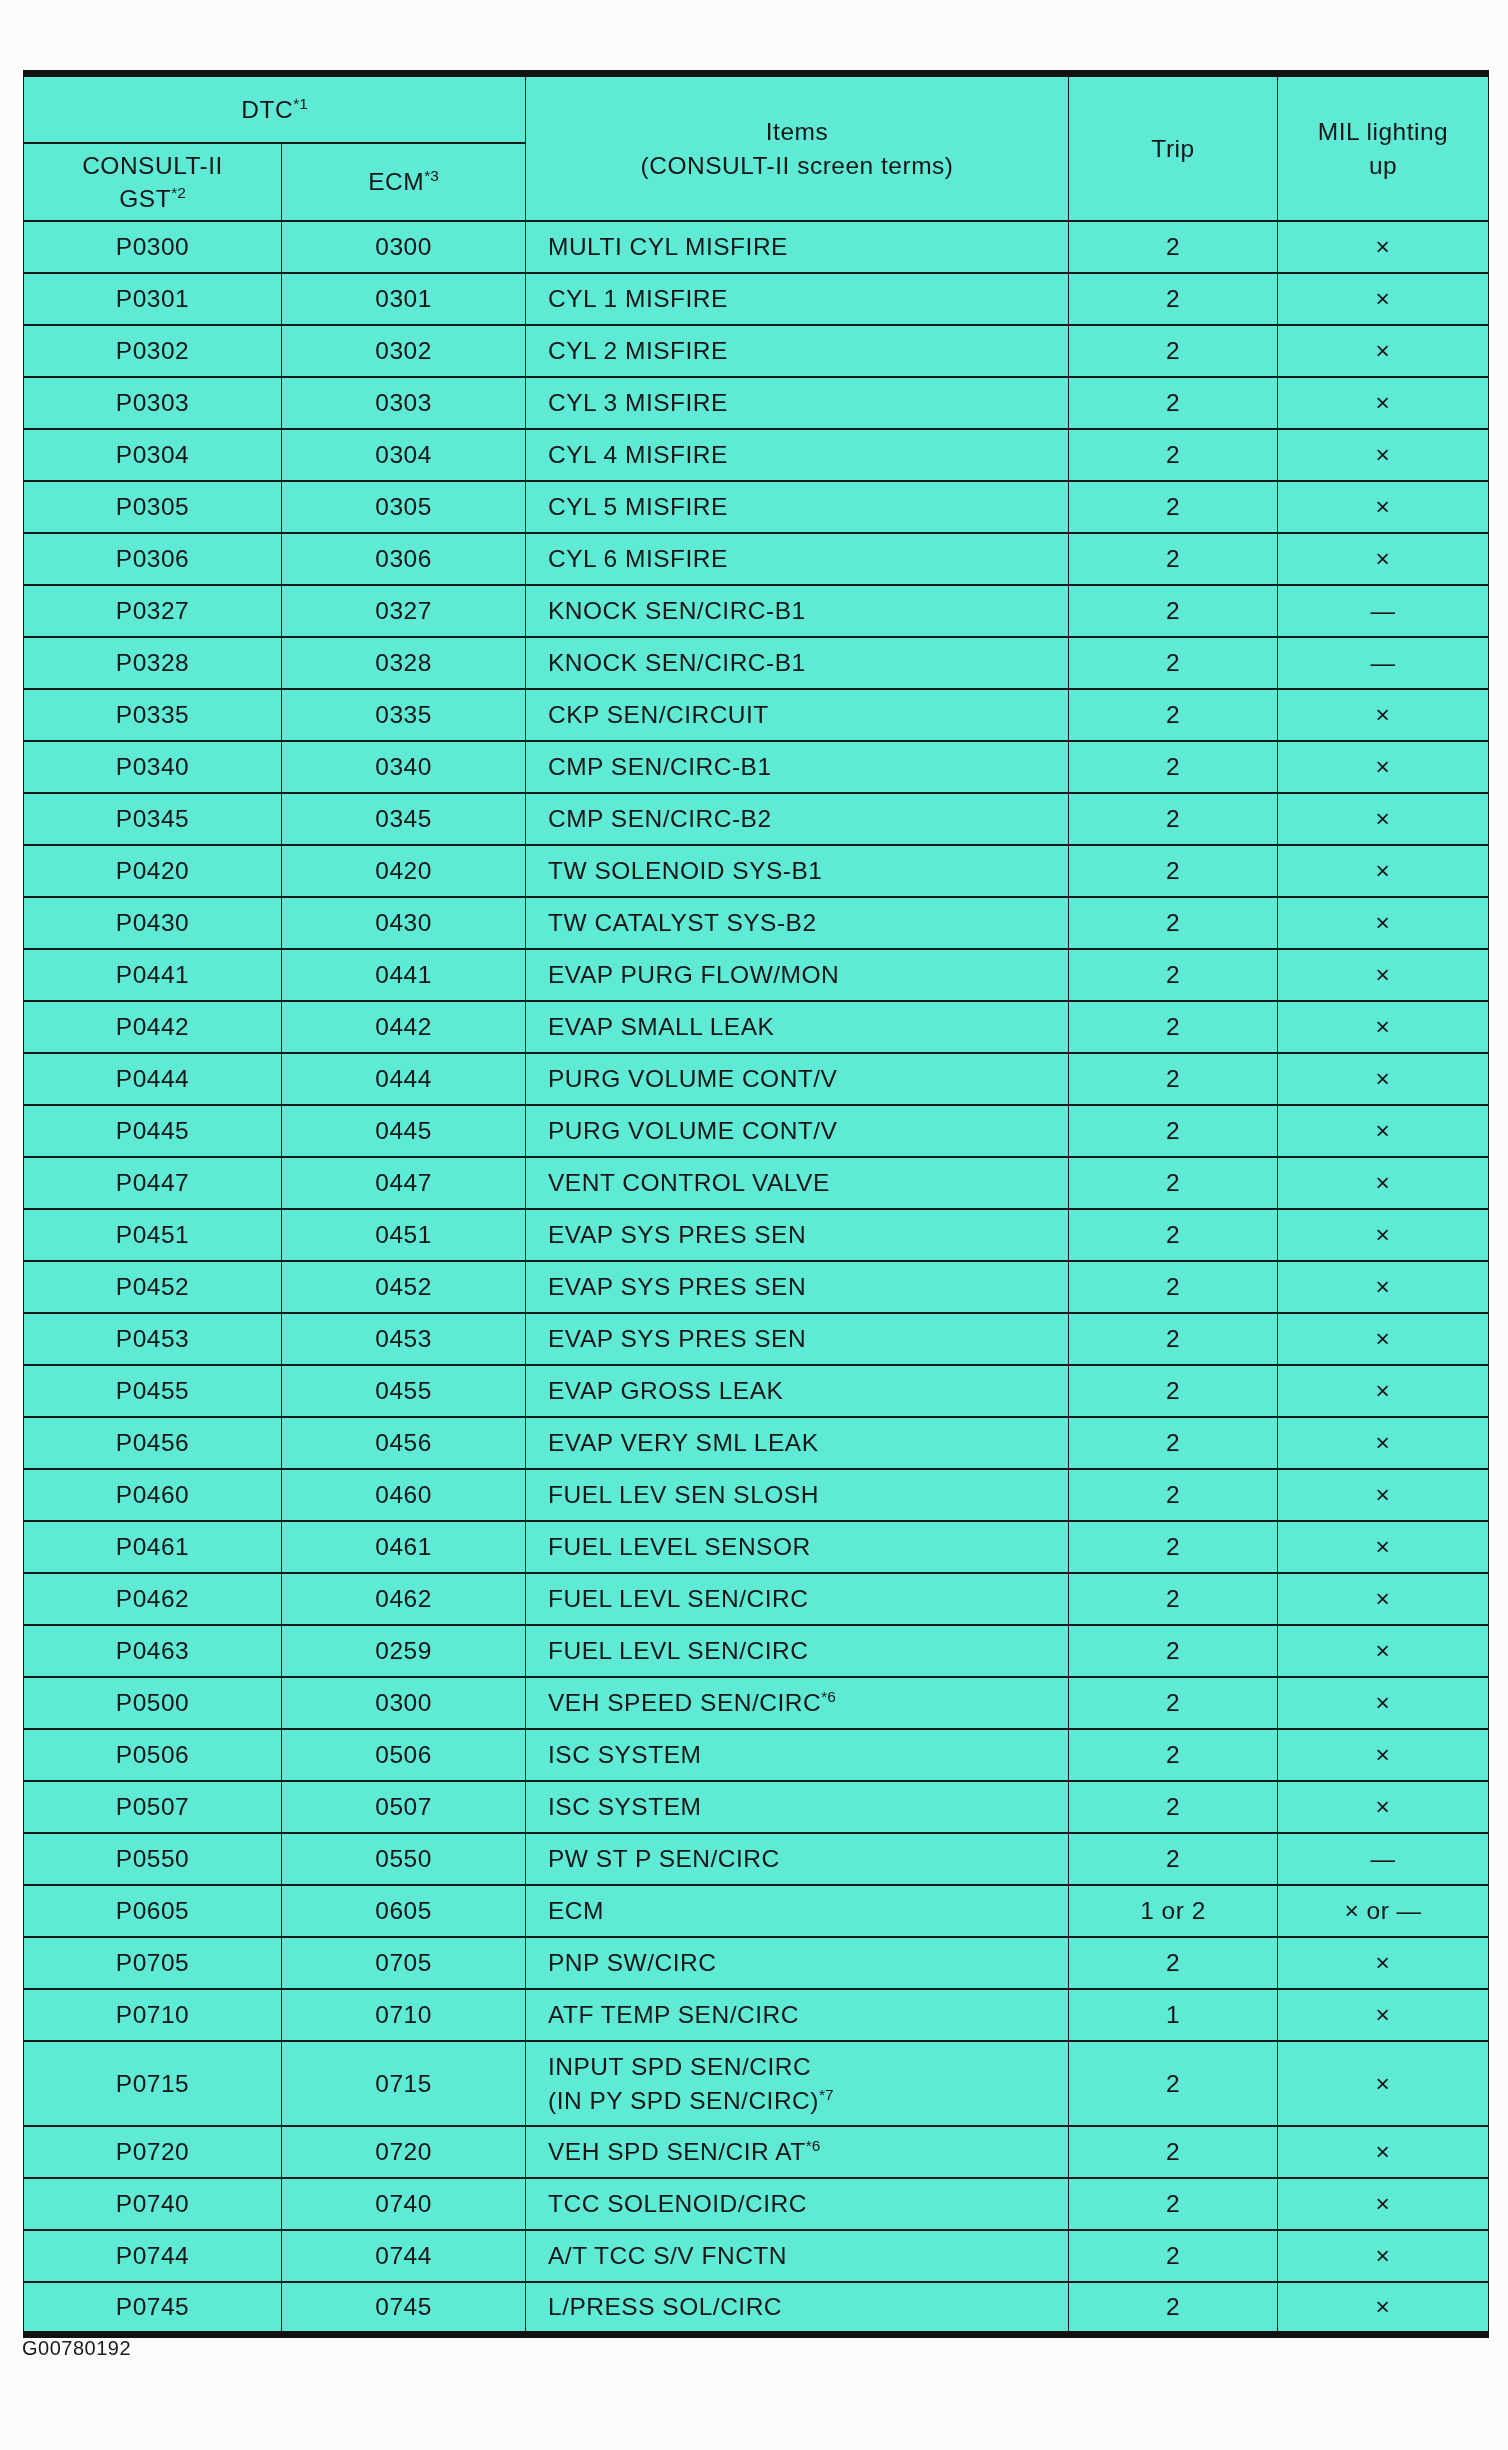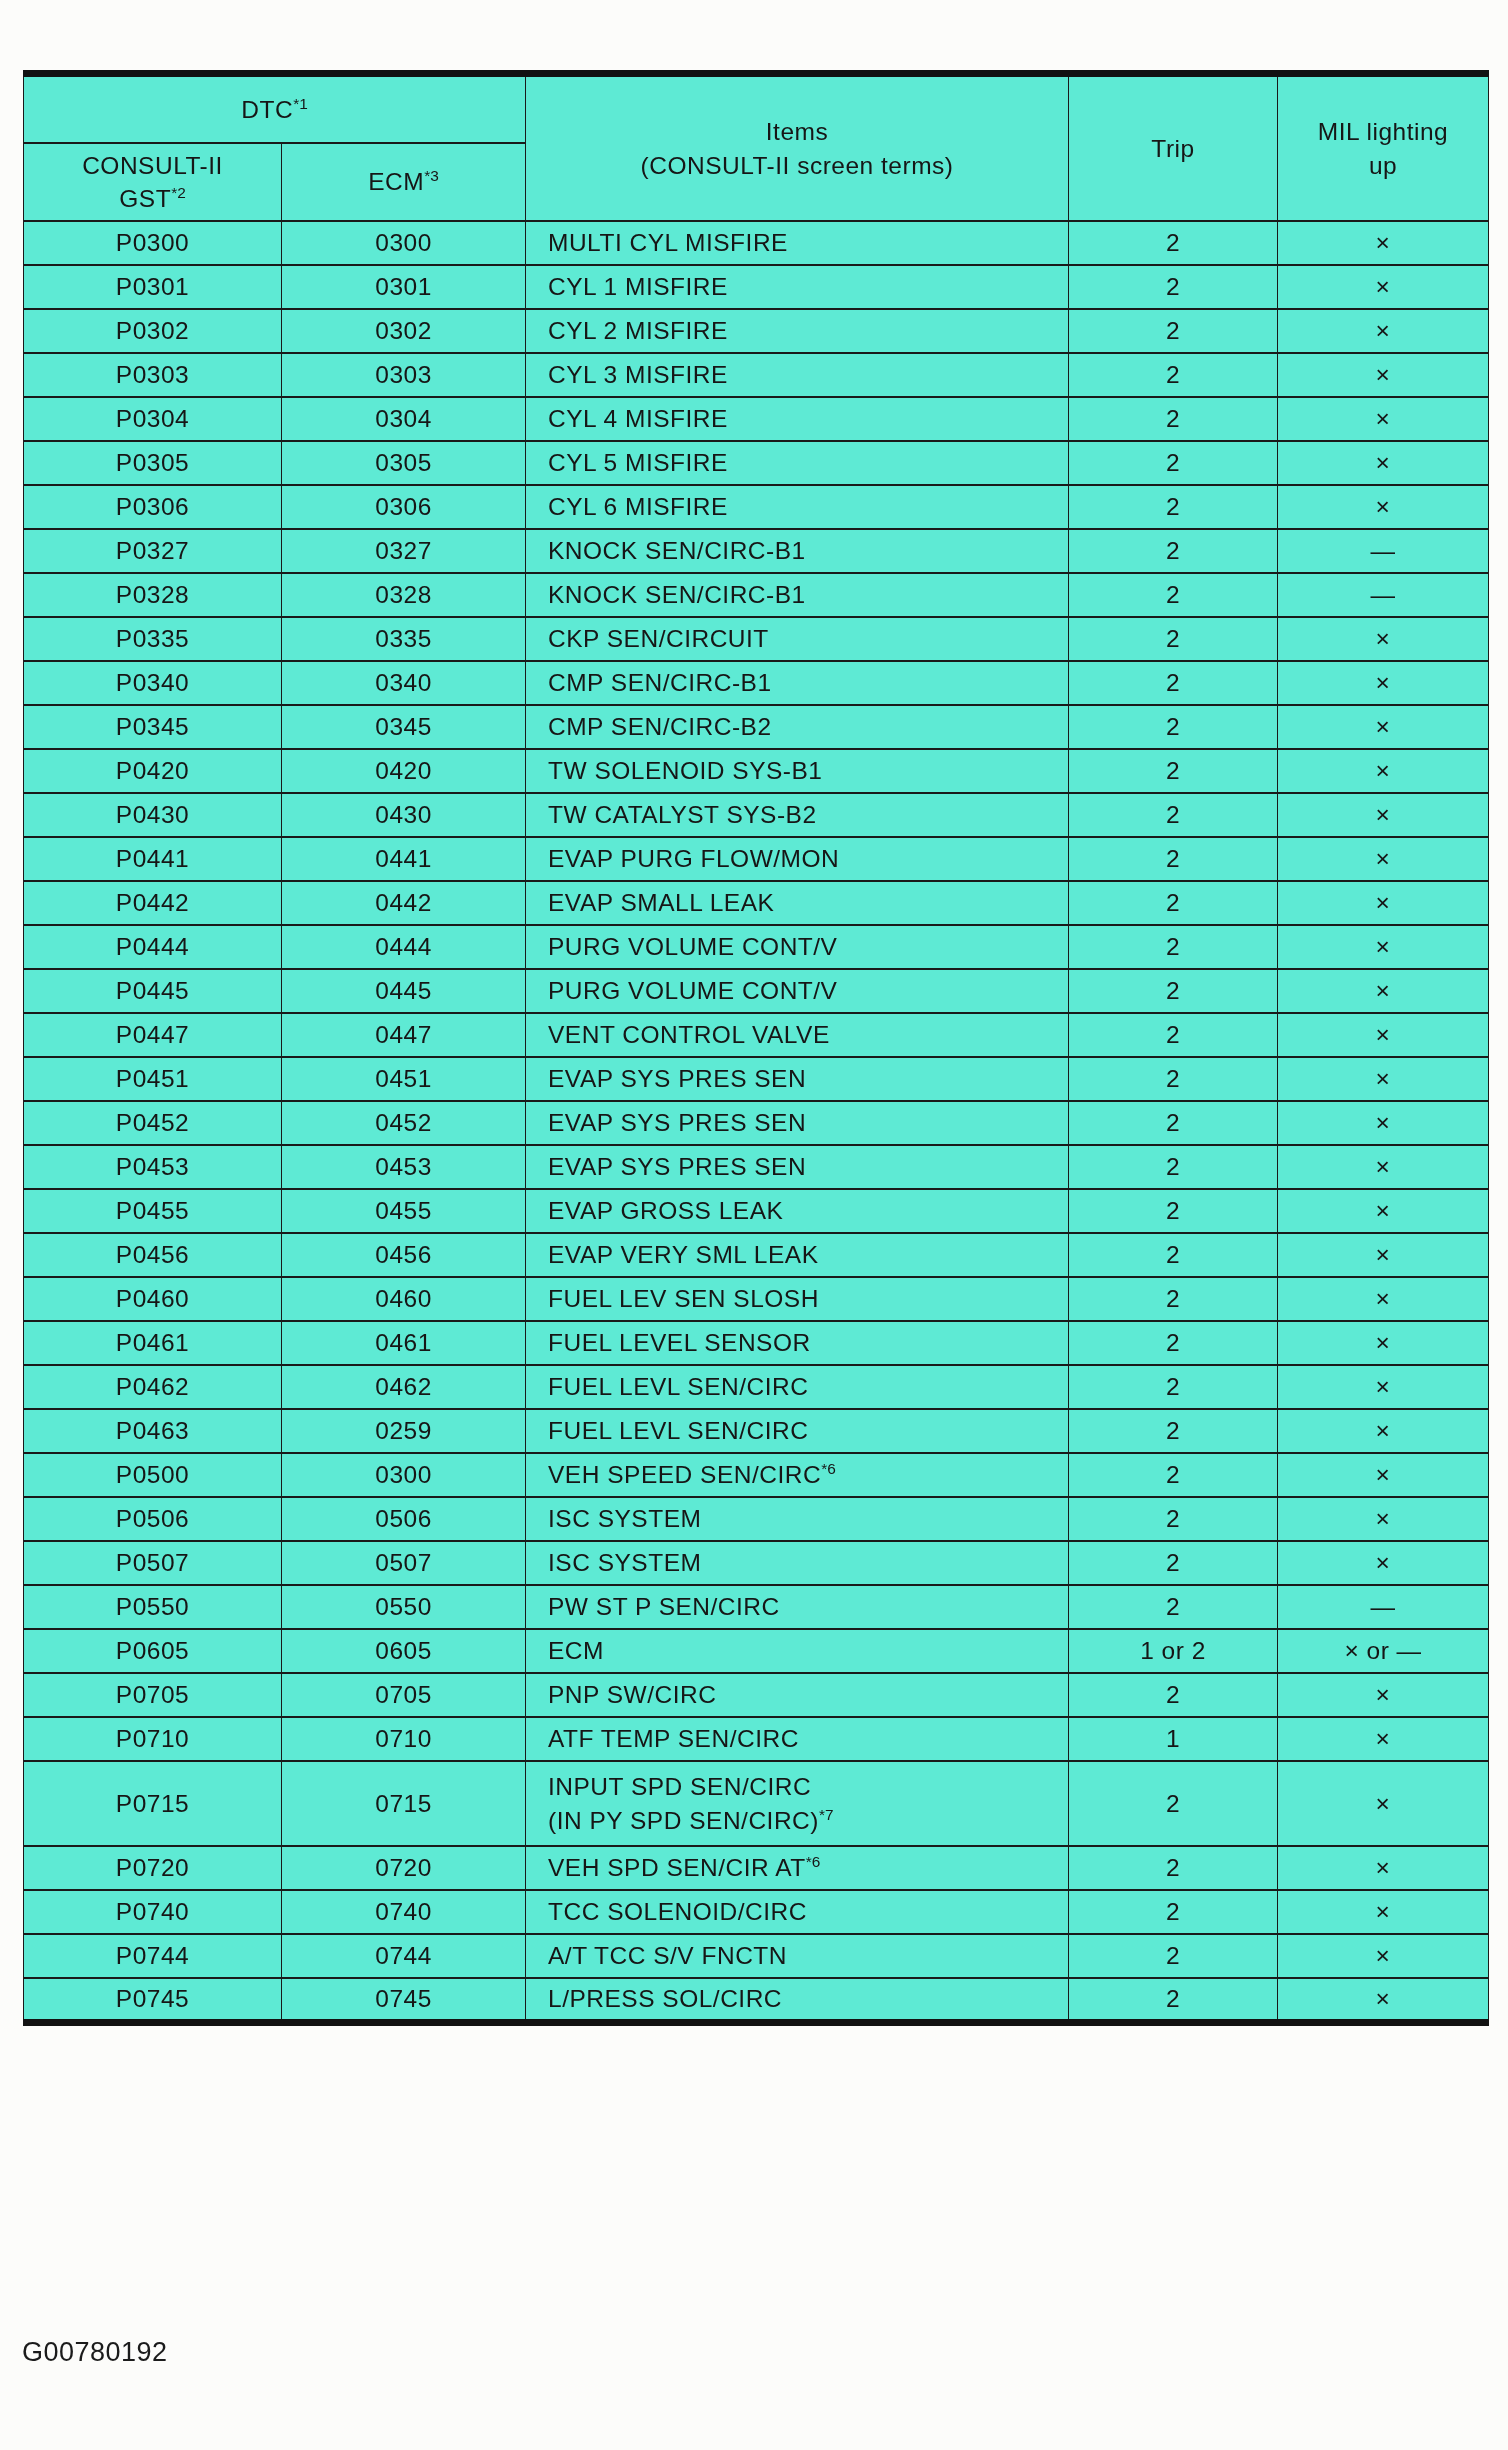--- a/index.html
+++ b/index.html
@@ -28,28 +28,28 @@
     text-align:center;
     vertical-align:middle;
     padding:0;
     letter-spacing:0.5px;
     line-height:1.35;
   }
   .dtc thead th{font-size:24.5px;}
   .dtc thead tr.h1 th{height:65px;}
   .dtc thead tr.h2 th{height:76px;}
   .dtc td.c-item{text-align:left;padding-left:22px;padding-right:7.3px;}
-  .dtc tbody tr{height:44px;}
+  .dtc tbody tr{height:52px;}
   .dtc tbody tr.tall{height:85px;}
   sup{font-size:15.4px;letter-spacing:0;}
   .items-head div{line-height:1.35;}
   .footer-code{
     position:absolute;
     left:22px;top:2337px;
-    font-size:27px;
+    font-size:20px;
     letter-spacing:0.5px;
     color:#1b1b1b;
   }
   col.c1{width:258px;} col.c2{width:244px;} col.c3{width:543px;}
   col.c4{width:209px;} col.c5{width:211px;}
 </style>
 </head>
 <body>
 
 <div class="page">

